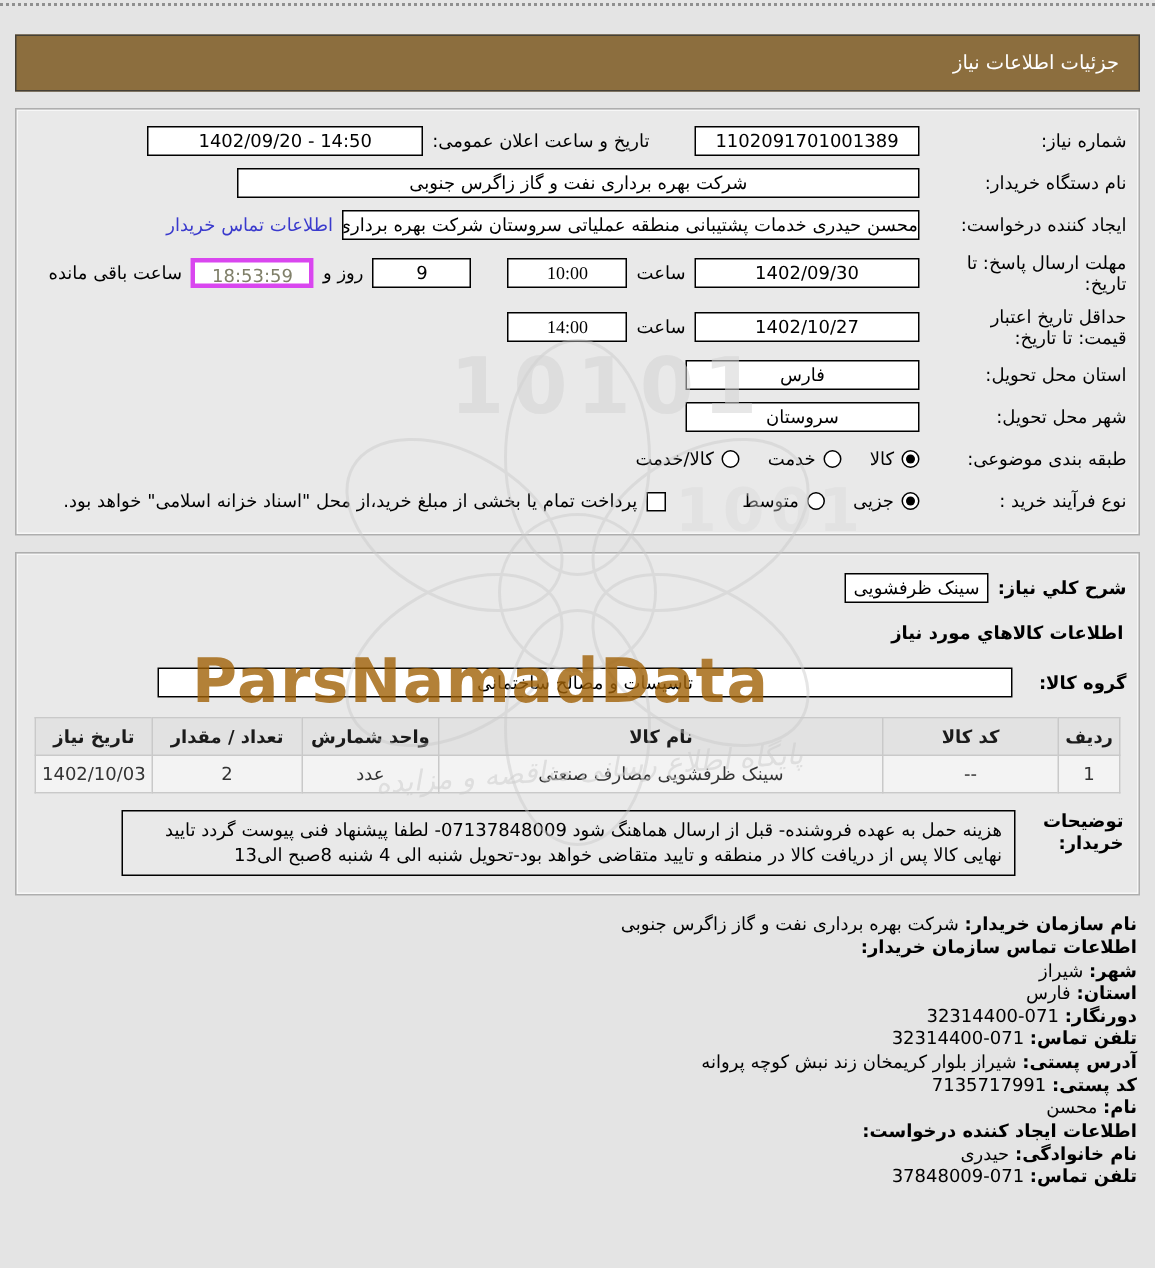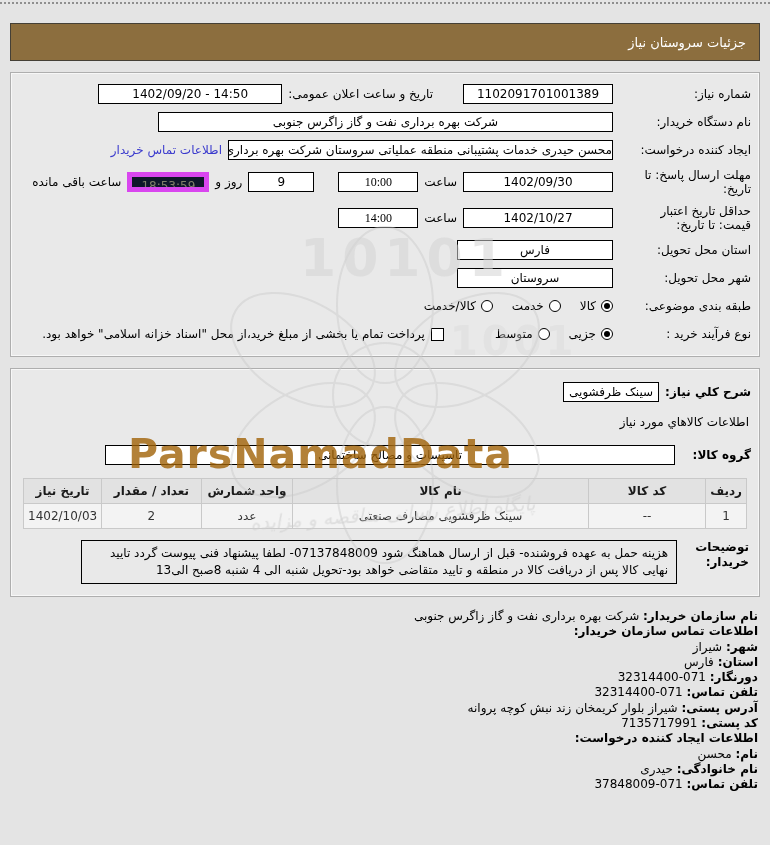--- a/index.html
+++ b/index.html
@@ -41,40 +41,40 @@
 
   .tb {
     background:#fff;
     border:1px solid #000;
     height:20px; line-height:18px;
     text-align:center;
     font-size:12px;
     overflow:hidden; white-space:nowrap;
   }
   .num { direction:ltr; unicode-bidi:embed; }
-  .tb.count { background:#0f172a; border:5px solid #d946ef; color:#80806a; }
+  .tb.count { background:#ffffff; border:3px solid #d946ef; color:#80806a; }
 
   .w150{width:150px;} .w184{width:184px;} .w455{width:455px;} .w385{width:385px;}
   .w80{width:80px;font-family:Liberation Serif, serif;} .w66{width:66px;} .w82{width:82px;} .w156{width:156px;}
   .w118{width:96px;} .w570{width:570px;}
   .sp12{width:12px;flex:0 0 12px;} .sp18{width:18px;flex:0 0 18px;} .sp26{width:26px;flex:0 0 26px;}
 
   .link { color:#3A3ACD; cursor:pointer; white-space:nowrap; }
 
   .opt { display:flex; align-items:center; column-gap:5px; margin-left:13px; }
   .radio {
     width:12px; height:12px; border:1px solid #000; border-radius:50%;
     background:#fff; display:inline-flex; align-items:center; justify-content:center;
     flex:0 0 12px;
   }
   .radio .dot { width:6px; height:6px; border-radius:50%; background:transparent; }
   .radio.checked .dot { background:#000; }
   .checkbox { width:13px; height:13px; border:1px solid #000; background:#fff; flex:0 0 13px; }
 
-  .sec-heading { font-weight:normal; margin:13px 2px 16px 0; }
+  .sec-heading { font-weight:bold; margin:13px 2px 16px 0; }
 
   table.goods {
     width:calc(100% - 8px);
     margin:13px 4px 0 4px;
     border-collapse:collapse;
     background:#f3f3f3;
     border:1px solid #c0c0c0;
   }
   table.goods th, table.goods td {
     border:1px solid #c9c9c9;
@@ -118,21 +118,21 @@
               color:#c7c7c7; opacity:.8; letter-spacing:2px; }
 </style>
 </head>
 <body>
 
 <div class="screen">
 
   <div class="dotted"></div>
 
   <div class="titlebar">
-    <span>جزئیات سروستان نیاز</span>
+    <span>جزئیات اطلاعات نیاز</span>
   </div>
 
   <div class="panel panel1">
 
     <div class="frow">
       <div class="flabel">شماره نیاز:</div>
       <div class="tb w150 num">1102091701001389</div>
       <div class="sp18"></div>
       <div>تاریخ و ساعت اعلان عمومی:</div>
       <div class="tb w184 num">1402/09/20 - 14:50</div>
@@ -284,22 +284,22 @@
 
   <div class="contact">
     <div class="cline"><b>نام سازمان خریدار:</b> <span>شرکت بهره برداری نفت و گاز زاگرس جنوبی</span></div>
     <div class="cline"><b>اطلاعات تماس سازمان خریدار:</b></div>
     <div class="cline"><b>شهر:</b> <span>شیراز</span></div>
     <div class="cline"><b>استان:</b> <span>فارس</span></div>
     <div class="cline"><b>دورنگار:</b> <span class="num">32314400-071</span></div>
     <div class="cline"><b>تلفن تماس:</b> <span class="num">32314400-071</span></div>
     <div class="cline"><b>آدرس پستی:</b> <span>شیراز بلوار کریمخان زند نبش کوچه پروانه</span></div>
     <div class="cline"><b>کد پستی:</b> <span class="num">7135717991</span></div>
+    <div class="cline"><b>نام:</b> <span>محسن</span></div>
     <div class="cline"><b>اطلاعات ایجاد کننده درخواست:</b></div>
-    <div class="cline"><b>نام:</b> <span>محسن</span></div>
     <div class="cline"><b>نام خانوادگی:</b> <span>حیدری</span></div>
     <div class="cline"><b>تلفن تماس:</b> <span class="num">37848009-071</span></div>
   </div>
 
   <div class="wm">
     <svg class="wm-flower" width="400" height="380" viewBox="0 0 400 380">
       <g fill="none" stroke="#c9c9c9" stroke-width="2" opacity="0.9">
         <circle cx="200" cy="190" r="52"></circle>
         <ellipse cx="200" cy="100" rx="48" ry="78"></ellipse>
         <ellipse cx="200" cy="280" rx="48" ry="78"></ellipse>

